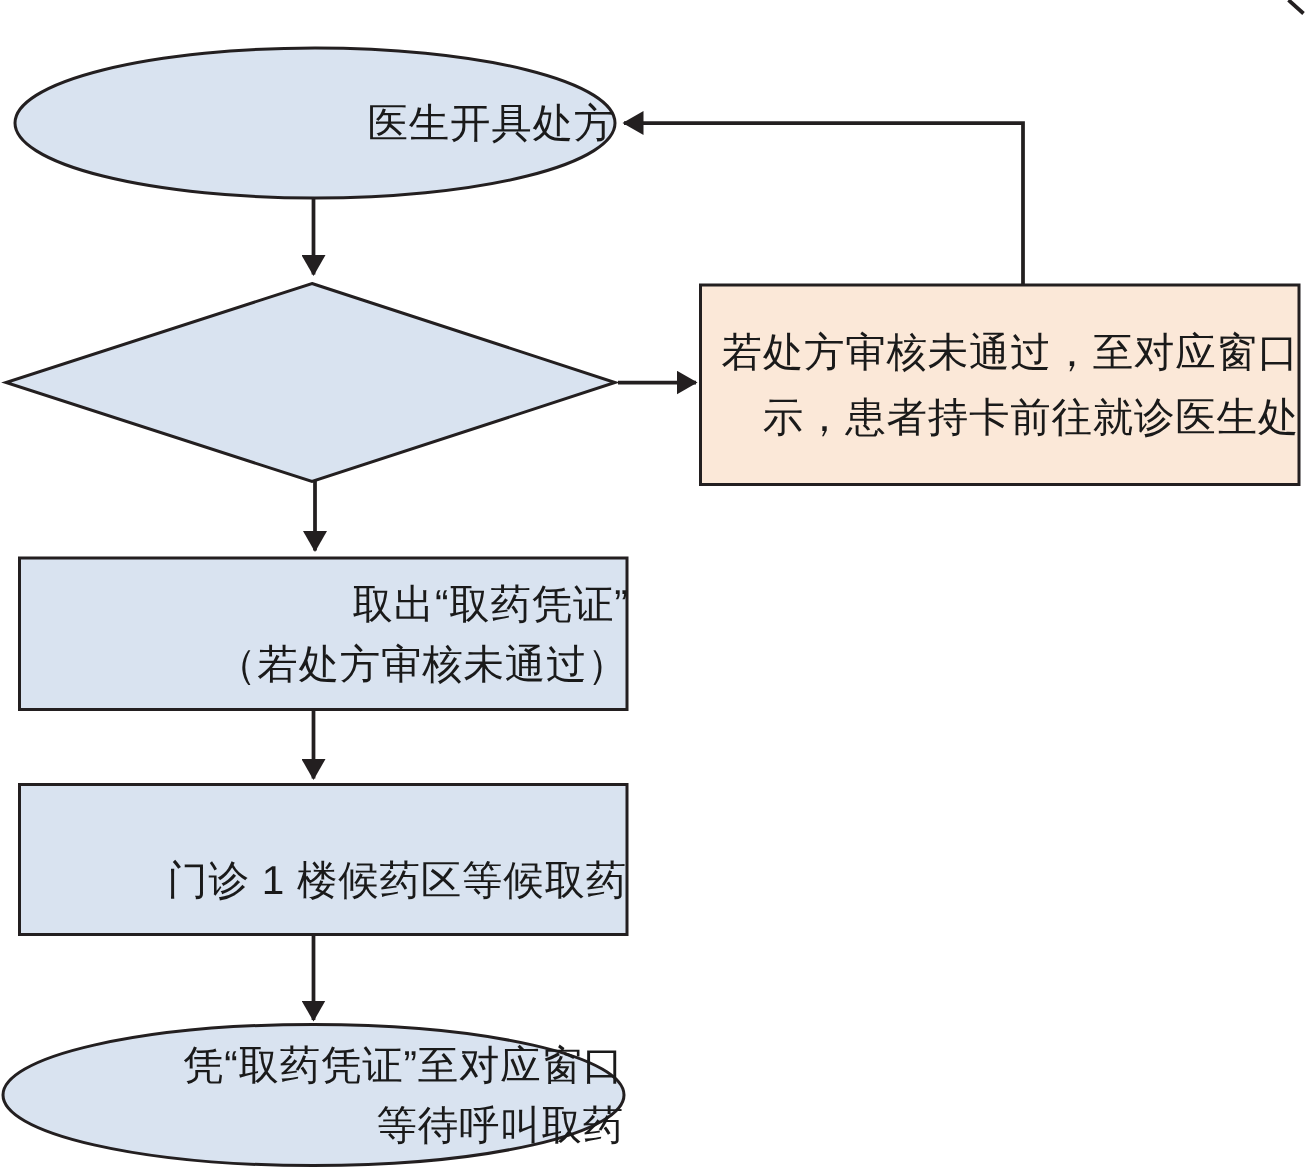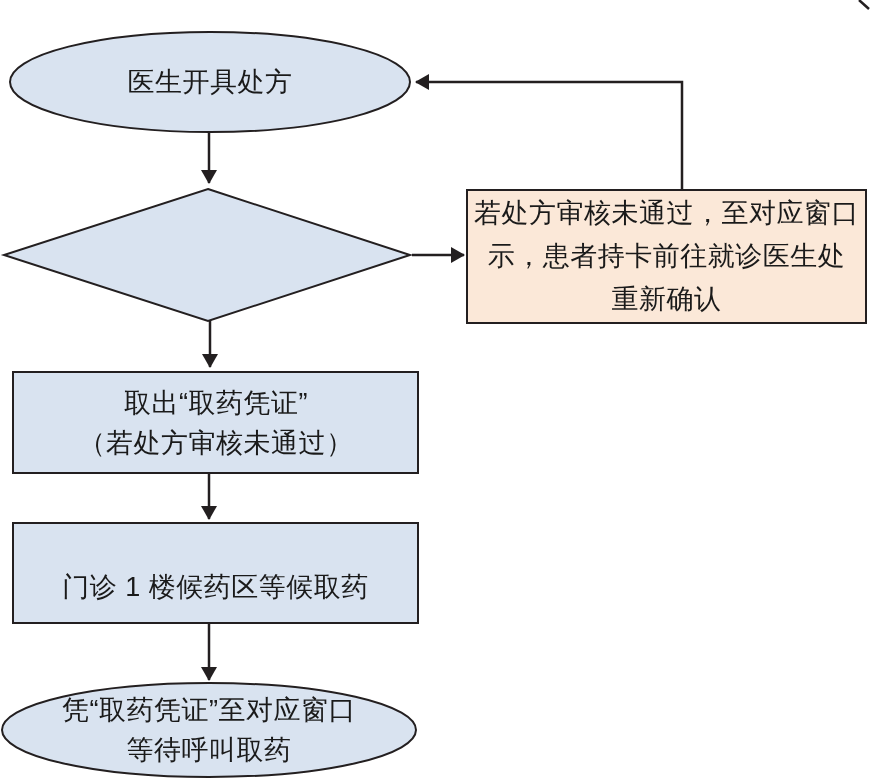--- a/index.html
+++ b/index.html
@@ -12,21 +12,21 @@
     overflow: hidden;
   }
   .shapes-layer { position: absolute; left: 0; top: 0; }
   .shape { stroke: #231f20; stroke-width: 2px; }
   .connector { stroke: #231f20; stroke-width: 2.5px; fill: none; }
   .label {
     position: absolute;
     display: flex;
     flex-direction: column;
     justify-content: center;
-    align-items: center;
+    align-items: flex-end;
     text-align: center;
     color: #1a1a1a;
     font-size: 27px;
     line-height: 40px;
     letter-spacing: 0.5px;
     pointer-events: none;
     white-space: nowrap;
   }
   .label-start    { left: 10px;  top: 32px;  width: 400px; height: 100px; }
   .label-decision { left: 4px;   top: 189px; width: 406px; height: 132px; }
@@ -65,21 +65,20 @@
   </svg>
 
   <div class="label label-start">
     <div>医生开具处方</div>
   </div>
 
 
   <div class="label label-note">
     <div>若处方审核未通过，至对应窗口</div>
     <div>示，患者持卡前往就诊医生处</div>
-    <div>重新确认</div>
   </div>
 
   <div class="label label-voucher">
     <div>取出“取药凭证”</div>
     <div>（若处方审核未通过）</div>
   </div>
 
   <div class="label label-wait">
     <div>门诊 1 楼候药区等候取药</div>
   </div>

